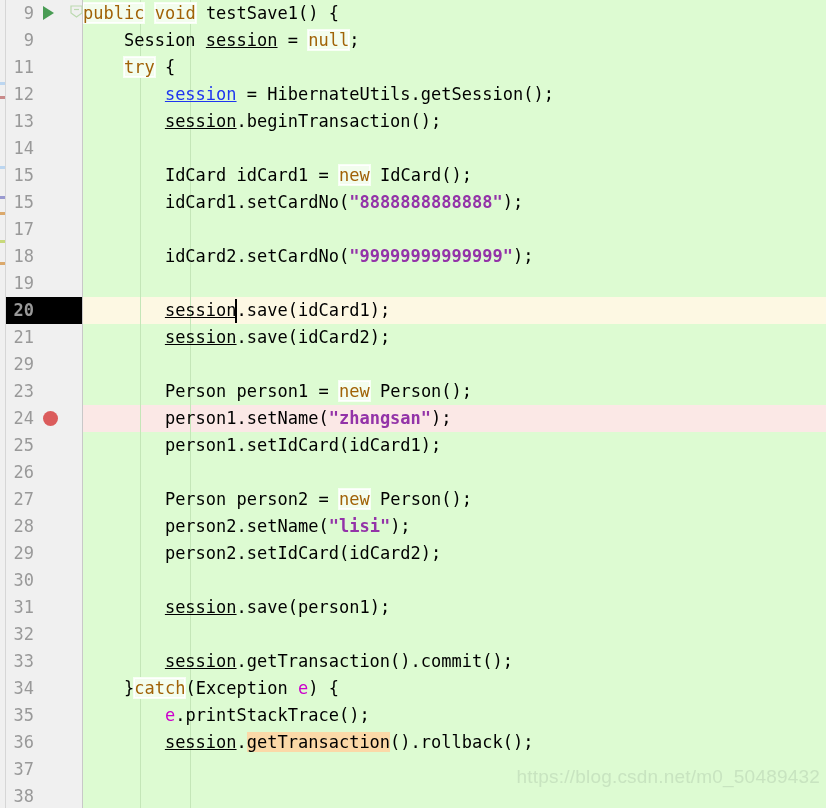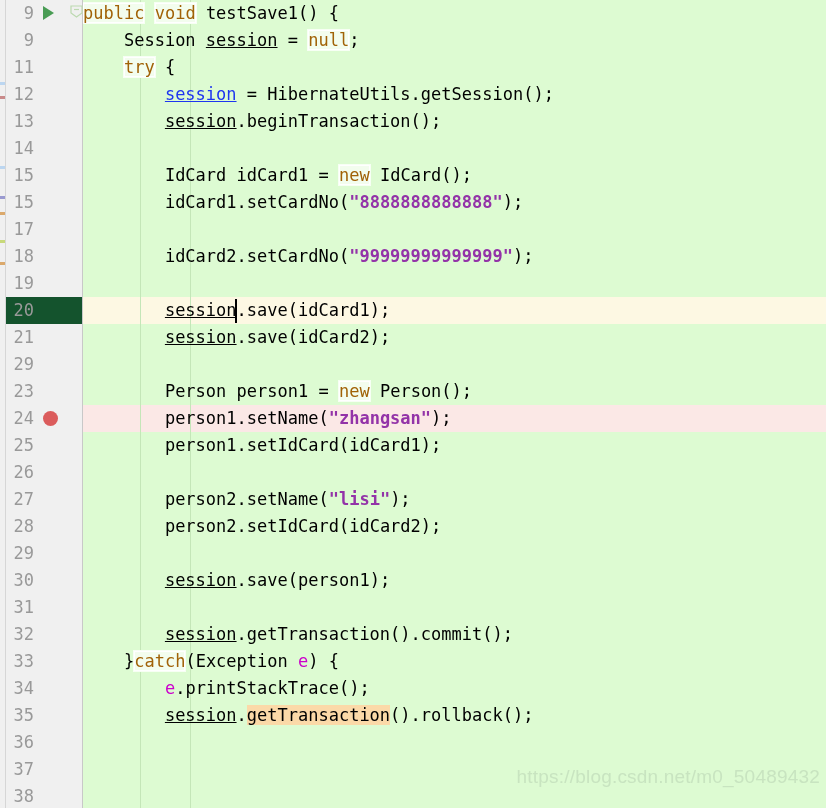--- a/index.html
+++ b/index.html
@@ -113,21 +113,21 @@
     position: absolute;
     left: 0;
     width: 743px;
     height: 27px;
     z-index: 1;
   }
   .row-bg.caret   { background: #fdf8e3; }
   .row-bg.bp      { background: #fbe8e6; }
 
   
-  .gutter-row.caret { background: #14532d; }
+  .gutter-row.caret { background: #000000; font-weight: bold; }
 
   .code-lines {
     position: absolute;
     left: 0; top: 0;
     width: 743px;
     z-index: 4;
   }
   .code-row {
     height: 27px;
     line-height: 27px;
@@ -198,20 +198,21 @@
         <div class="code-row"></div>
         <div class="code-row">        <span class="plain">idCard2</span><span class="plain">.</span><span class="plain">setCardNo</span><span class="plain">(</span><span class="str">"99999999999999"</span><span class="plain">);</span></div>
         <div class="code-row">        </div>
         <div class="code-row">        <span class="fld">session</span><span class="plain">.</span><span class="plain">save</span><span class="plain">(</span><span class="plain">idCard1</span><span class="plain">);</span></div>
         <div class="code-row">        <span class="fld">session</span><span class="plain">.</span><span class="plain">save</span><span class="plain">(</span><span class="plain">idCard2</span><span class="plain">);</span></div>
         <div class="code-row"></div>
         <div class="code-row">        <span class="plain">Person</span> <span class="plain">person1</span> <span class="plain">=</span> <span class="kw">new</span> <span class="plain">Person</span><span class="plain">();</span></div>
         <div class="code-row">        <span class="plain">person1</span><span class="plain">.</span><span class="plain">setName</span><span class="plain">(</span><span class="str">"zhangsan"</span><span class="plain">);</span></div>
         <div class="code-row">        <span class="plain">person1</span><span class="plain">.</span><span class="plain">setIdCard</span><span class="plain">(</span><span class="plain">idCard1</span><span class="plain">);</span></div>
         <div class="code-row"></div>
+        <div class="code-row">        <span class="plain">Person</span> <span class="plain">person2</span> <span class="plain">=</span> <span class="kw">new</span> <span class="plain">Person</span><span class="plain">();</span></div>
         <div class="code-row">        <span class="plain">person2</span><span class="plain">.</span><span class="plain">setName</span><span class="plain">(</span><span class="str">"lisi"</span><span class="plain">);</span></div>
         <div class="code-row">        <span class="plain">person2</span><span class="plain">.</span><span class="plain">setIdCard</span><span class="plain">(</span><span class="plain">idCard2</span><span class="plain">);</span></div>
         <div class="code-row"></div>
         <div class="code-row">        <span class="fld">session</span><span class="plain">.</span><span class="plain">save</span><span class="plain">(</span><span class="plain">person1</span><span class="plain">);</span></div>
         <div class="code-row"></div>
         <div class="code-row">        <span class="fld">session</span><span class="plain">.</span><span class="plain">getTransaction</span><span class="plain">().</span><span class="plain">commit</span><span class="plain">();</span></div>
         <div class="code-row">    <span class="plain">}</span><span class="kw">catch</span><span class="plain">(</span><span class="plain">Exception</span> <span class="param">e</span><span class="plain">)</span> <span class="plain">{</span></div>
         <div class="code-row">        <span class="param">e</span><span class="plain">.</span><span class="plain">printStackTrace</span><span class="plain">();</span></div>
         <div class="code-row">        <span class="fld">session</span><span class="plain">.</span><span class="hl">getTransaction</span><span class="plain">().</span><span class="plain">rollback</span><span class="plain">();</span></div>
       </div>

